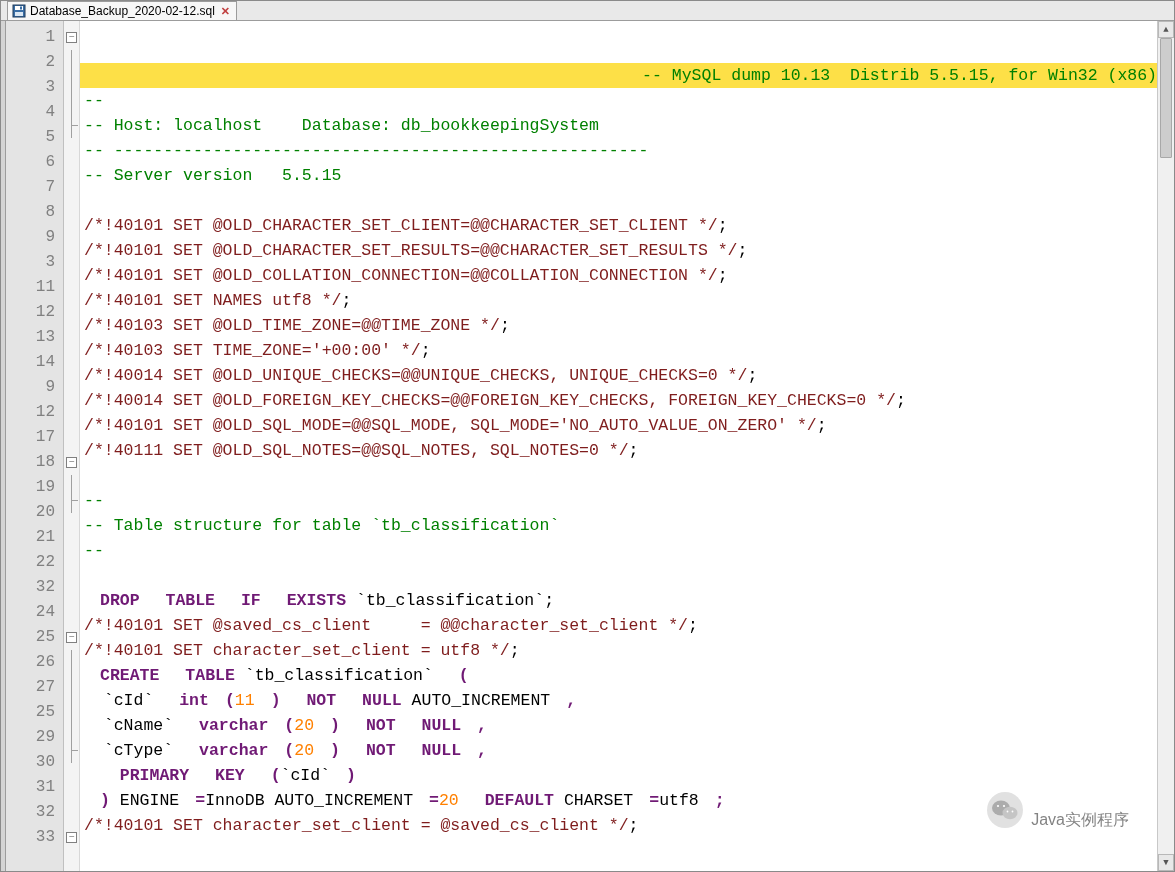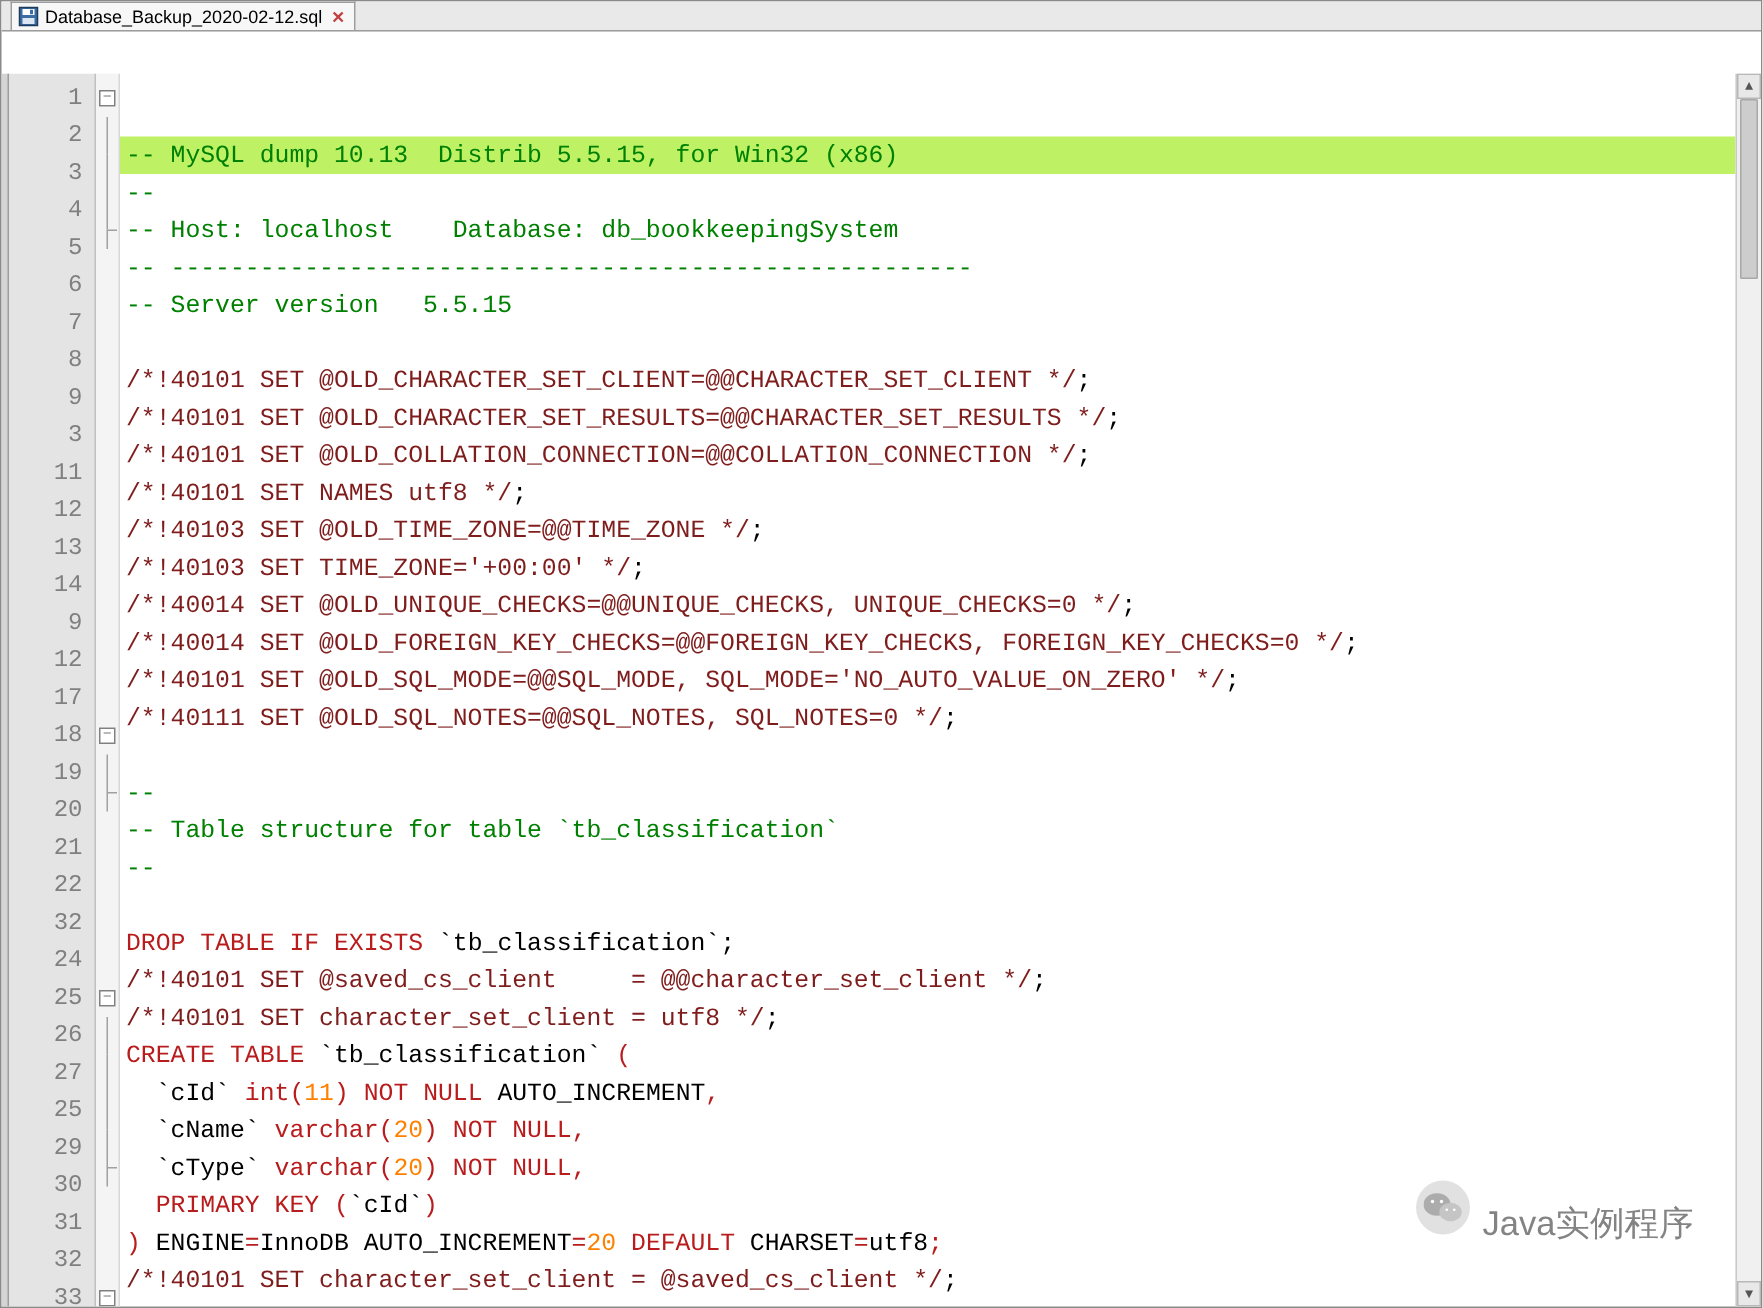--- a/index.html
+++ b/index.html
@@ -1,44 +1,44 @@
 <!DOCTYPE html>
 <html><head>
 <meta charset="utf-8">
 <style>
   * { margin: 0; padding: 0; box-sizing: border-box; }
   html, body { width: 1175px; height: 872px; overflow: hidden; font-family: Consolas, "Courier New", monospace; font-size: 16.5px; background: #f0f0f0; }
-  .editor-wrap { width: 1175px; height: 872px; display: flex; flex-direction: column; border: 1px solid #8a8a8a; background: #fff; gap: 28px; }
+  .editor-wrap { width: 1175px; height: 872px; display: flex; flex-direction: column; border: 1px solid #8a8a8a; background: #fff; }
   .tabbar { height: 20px; background: #e9e9e9; border-bottom: 1px solid #9c9c9c; display: flex; align-items: flex-end; padding-left: 6px; }
   .tab { display: flex; align-items: center; gap: 4px; background: #f7f7f7; border: 1px solid #9c9c9c; border-bottom: none; height: 19px; padding: 0 6px 0 4px; font-size: 12px; font-family: Tahoma, sans-serif; color: #000; }
   .tab .save-icon svg { display:block; }
   .tab .close-icon { font-size: 11px; color: #c04040; font-weight: bold; margin-left: 2px; cursor: pointer; }
   .editor-body { flex: 1; display: flex; position: relative; overflow: hidden; }
   .gutter { width: 58px; background: #e4e4e4; border-right: 1px solid #c0c0c0; text-align: right; padding-right: 8px; padding-top: 4px; color: #808080; user-select: none; font-size: 16px; }
   .gutter .ln { height: 25px; line-height: 25px; }
   .foldcol { width: 16px; background: #f4f4f4; border-right: 1px solid #d8d8d8; padding-top: 4px; user-select: none; }
   .foldcol .frow { height: 25px; position: relative; }
   .fold-box { position: absolute; left: 2px; top: 7px; width: 11px; height: 11px; border: 1px solid #808080; background: #fff; font-size: 10px; line-height: 9px; text-align: center; color: #808080; cursor: pointer; }
   .fold-line { position: absolute; left: 7px; top: 0; width: 0; height: 25px; border-left: 1px solid #a0a0a0; }
   .fold-line.end::after { content:""; position:absolute; left:0; bottom:12px; width:6px; height:0; border-top:1px solid #a0a0a0; }
   .code { flex: 1; padding-top: 4px; overflow: hidden; white-space: pre; position: relative; }
   .code .row { height: 25px; line-height: 25px; padding-left: 4px; }
-  .row.highlight { background: #bef264; }
+  .row.highlight { background: #fde047; text-align: right; }
   .c-comment { color: #008000; }
   .c-gray { color: #7f1d1d; }
-  .c-kw { color: #b91c1c; font-weight: normal; }
+  .c-kw { color: #701a75; font-weight: bold; margin-left: 16px; }
   .c-num { color: #ff8000; }
   .c-text { color: #000; }
   .scrollbar-v { width: 17px; background: #f0f0f0; border-left: 1px solid #c8c8c8; display:flex; flex-direction:column; }
   .sb-btn { height: 17px; background: #e8e8e8; border: 1px solid #b8b8b8; display:flex; align-items:center; justify-content:center; font-size:9px; color:#555; cursor:pointer; }
   .sb-track { flex:1; background:#f0f0f0; position:relative; }
   .sb-thumb { position:absolute; left:2px; right:2px; top:0; height:120px; background:#cdcdcd; border:1px solid #a8a8a8; border-radius:1px; cursor:pointer; }
   .watermark { position:absolute; right:28px; bottom:40px; display:flex; align-items:center; gap:8px; opacity:0.85; pointer-events:none; }
   .watermark .wm-icon { width:36px; height:36px; border-radius:50%; background:#dcdcdc; display:flex; align-items:center; justify-content:center; }
-  .watermark .wm-text { font-family: "Microsoft YaHei", Tahoma, sans-serif; font-size:23px; color:#6e6e6e;margin-top:21px; }
+  .watermark .wm-text { font-family: "Microsoft YaHei", Tahoma, sans-serif; font-size:16px; color:#6e6e6e;margin-top:21px; }
   .left-edge { width:5px; background:#d4d4d4; border-right:1px solid #9c9c9c; }
 </style>
 </head>
 <body>
 
 <div class="editor-wrap">
   <div class="tabbar">
     <div class="tab">
       <span class="save-icon">
         <svg width="14" height="14" viewBox="0 0 14 14">

